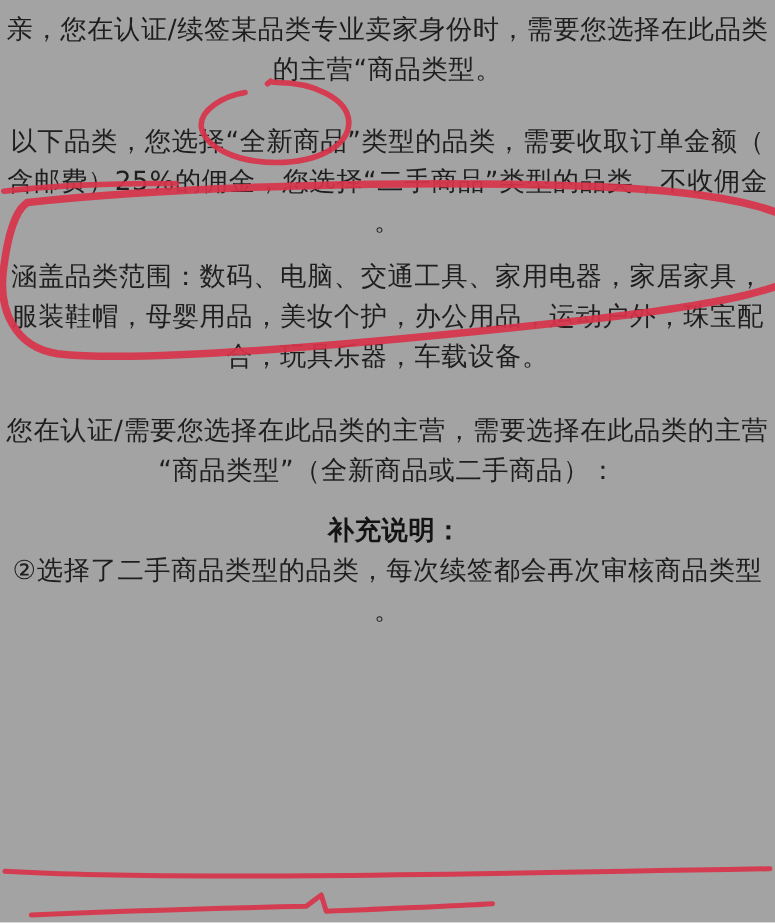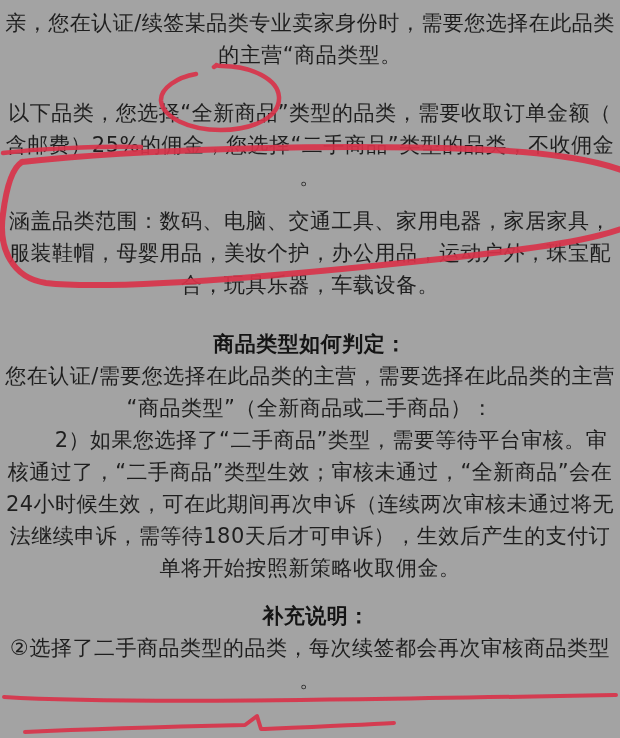--- a/index.html
+++ b/index.html
@@ -48,26 +48,24 @@
 <body>
 
 <div class="page">
 
   <p class="para gap-after-intro">亲，您在认证/续签某品类专业卖家身份时，需要您选择在此品类的主营“商品类型。</p>
 
   <p class="para gap-after-commission">以下品类，您选择“全新商品”类型的品类，需要收取订单金额（含邮费）25%的佣金，您选择“二手商品”类型的品类，不收佣金。</p>
 
   <p class="para gap-after-scope">涵盖品类范围：数码、电脑、交通工具、家用电器，家居家具，服装鞋帽，母婴用品，美妆个护，办公用品，运动户外，珠宝配合，玩具乐器，车载设备。</p>
 
-  <p class="heading">商品类型如何判定：</p>
 
   <p class="para">您在认证/需要您选择在此品类的主营，需要选择在此品类的主营“商品类型”（全新商品或二手商品）：</p>
 
 
-  <p class="para indent-first">2）如果您选择了“二手商品”类型，需要等待平台审核。审核通过了，“二手商品”类型生效；审核未通过，“全新商品”会在24小时候生效，可在此期间再次申诉（连续两次审核未通过将无法继续申诉，需等待180天后才可申诉），生效后产生的支付订单将开始按照新策略收取佣金。</p>
 
   <p class="heading notes-heading">补充说明：</p>
 
 
   <p class="para">②选择了二手商品类型的品类，每次续签都会再次审核商品类型。</p>
 
   <svg class="annotations" viewBox="0 0 620 738">
     <path stroke-width="4.5" d="M 196,74 C 178,77 160,88 161,101 C 163,117 188,130 221,130 C 255,130 280,116 279,97 C 278,79 251,66 222,66 C 212,66 220,63 214,67" stroke="#d8334a"></path>
     <path stroke-width="4.5" d="M 3,153 C 35,149 95,146 141,147" stroke="#d8334a"></path>
     <path stroke-width="6" d="M 22,162 C 140,149 330,144 470,149 C 585,153 652,170 655,200 C 657,230 575,245 440,259 C 300,274 115,291 46,283 C 12,278 -2,248 3,214 C 6,190 12,168 22,162" stroke="#d8334a"></path>

